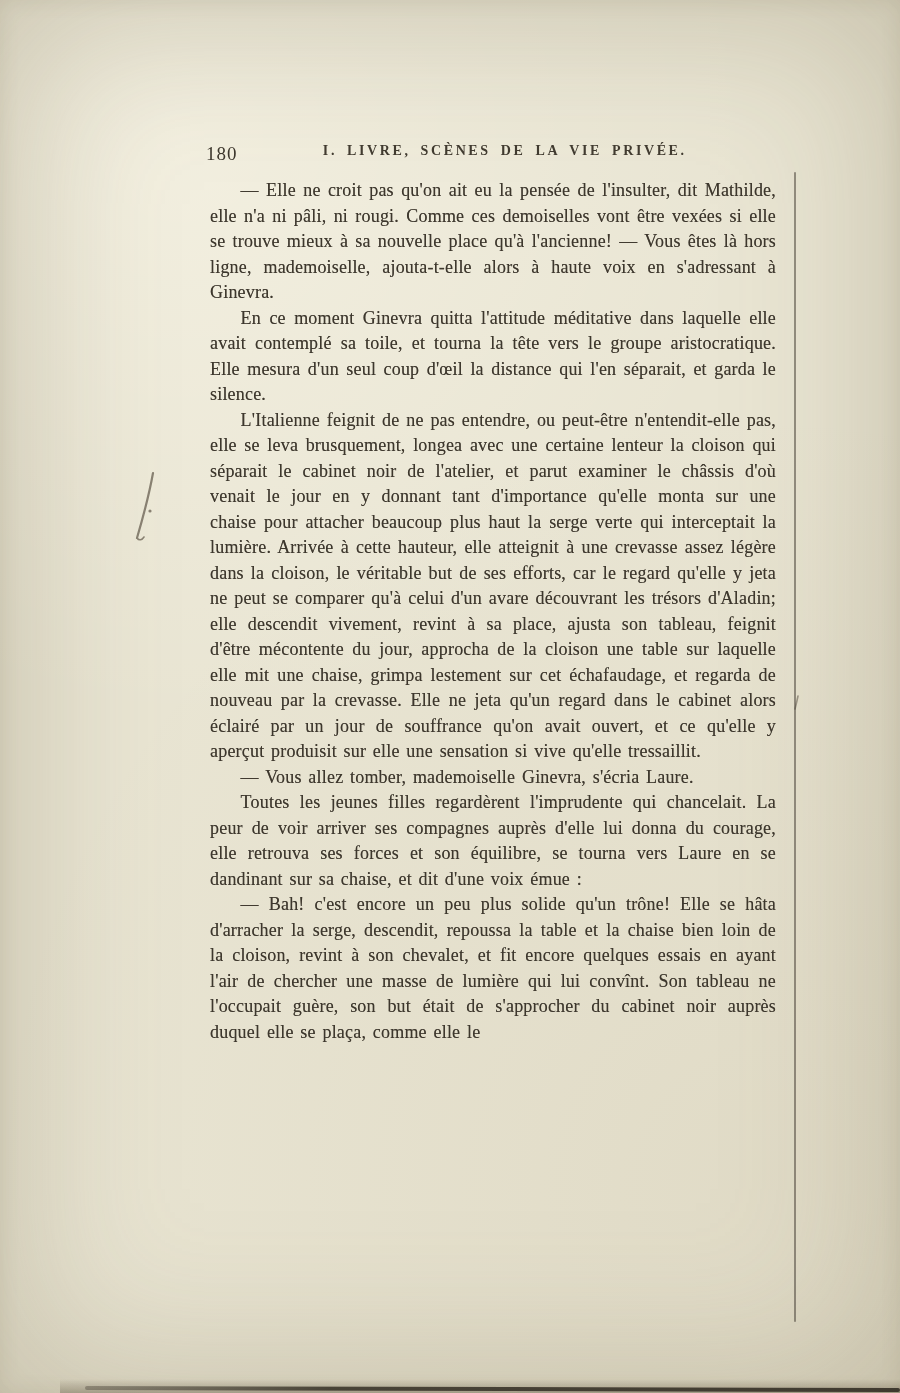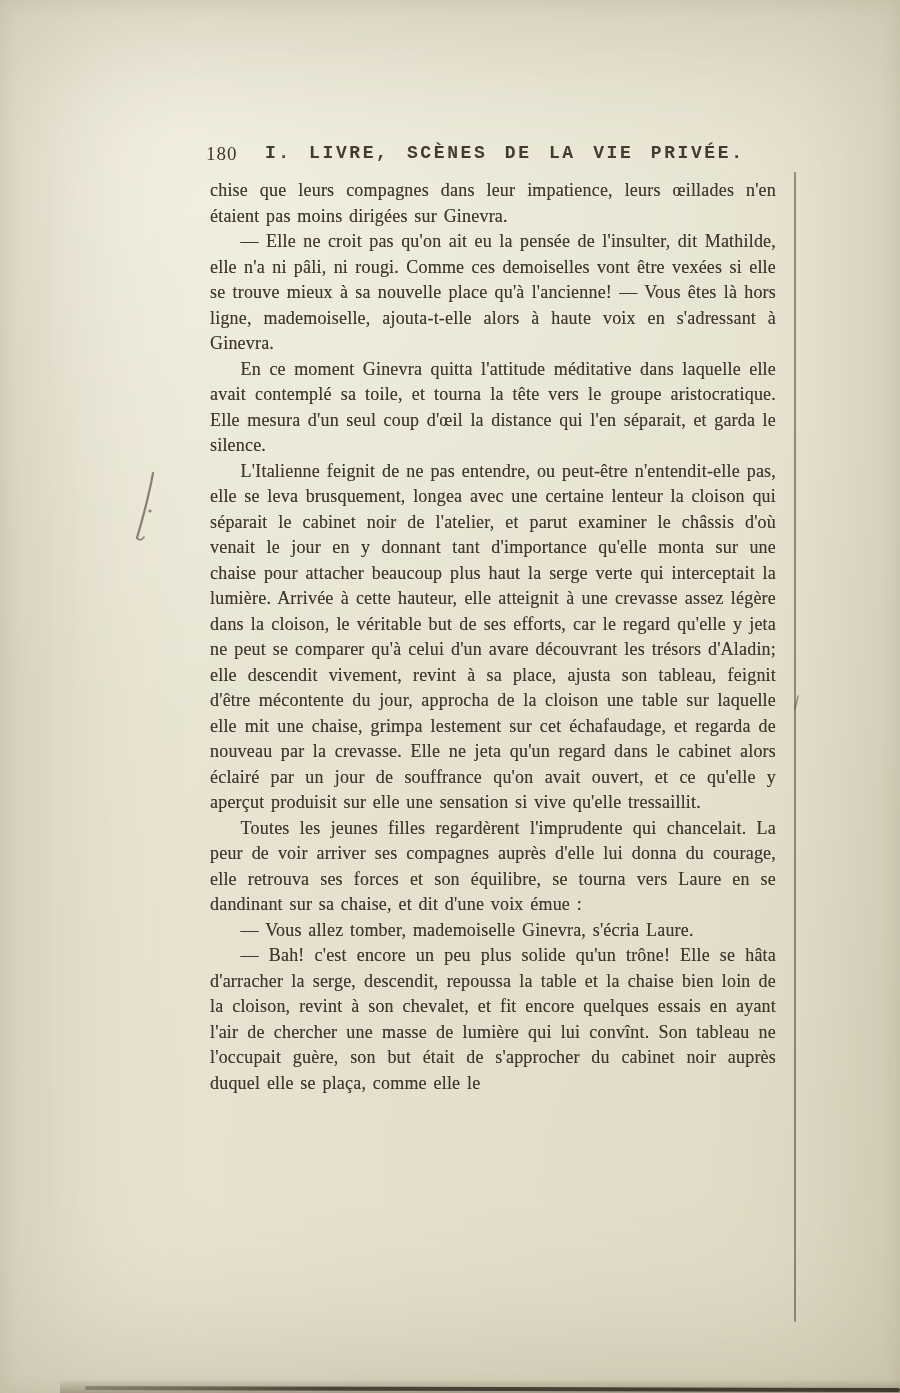--- a/index.html
+++ b/index.html
@@ -33,26 +33,25 @@
     align-items: flex-start;
   }
   .page-num {
     font-size: 19px;
     letter-spacing: 1px;
     color: #3d372d;
   }
   .header-title {
     flex: 1;
     text-align: center;
-    font-size: 18px;
+    font-size: 14px;
     font-weight: 700;
     letter-spacing: 2.6px;
     word-spacing: 4px;
     color: #413b30;
-    font-family: Liberation Mono, monospace;
   }
 
   
   .text-block {
     position: absolute;
     top: 178px;
     left: 210px;
     width: 566px;
     font-size: 18px;
     line-height: 25.5px;
@@ -121,26 +120,25 @@
 <body>
 
 <div class="scan-page">
 
   <header class="running-header">
     <span class="page-num">180</span>
     <span class="header-title">I. LIVRE, SCÈNES DE LA VIE PRIVÉE.</span>
   </header>
 
   <main class="text-block">
-    <p>chise que leurs compagnes dans leur impatience, leurs œillades n'en étaient pas moins dirigées sur Ginevra.</p>
     <p class="indent">— Elle ne croit pas qu'on ait eu la pensée de l'insulter, dit Mathilde, elle n'a ni pâli, ni rougi. Comme ces demoiselles vont être vexées si elle se trouve mieux à sa nouvelle place qu'à l'ancienne! — Vous êtes là hors ligne, mademoiselle, ajouta-t-elle alors à haute voix en s'adressant à Ginevra.</p>
     <p class="indent">En ce moment Ginevra quitta l'attitude méditative dans laquelle elle avait contemplé sa toile, et tourna la tête vers le groupe aristocratique. Elle mesura d'un seul coup d'œil la distance qui l'en séparait, et garda le silence.</p>
     <p class="indent">L'Italienne feignit de ne pas entendre, ou peut-être n'entendit-elle pas, elle se leva brusquement, longea avec une certaine lenteur la cloison qui séparait le cabinet noir de l'atelier, et parut examiner le châssis d'où venait le jour en y donnant tant d'importance qu'elle monta sur une chaise pour attacher beaucoup plus haut la serge verte qui interceptait la lumière. Arrivée à cette hauteur, elle atteignit à une crevasse assez légère dans la cloison, le véritable but de ses efforts, car le regard qu'elle y jeta ne peut se comparer qu'à celui d'un avare découvrant les trésors d'Aladin; elle descendit vivement, revint à sa place, ajusta son tableau, feignit d'être mécontente du jour, approcha de la cloison une table sur laquelle elle mit une chaise, grimpa lestement sur cet échafaudage, et regarda de nouveau par la crevasse. Elle ne jeta qu'un regard dans le cabinet alors éclairé par un jour de souffrance qu'on avait ouvert, et ce qu'elle y aperçut produisit sur elle une sensation si vive qu'elle tressaillit.</p>
+    <p class="indent">— Vous allez tomber, mademoiselle Ginevra, s'écria Laure.</p>
     <p class="indent">Toutes les jeunes filles regardèrent l'imprudente qui chancelait. La peur de voir arriver ses compagnes auprès d'elle lui donna du courage, elle retrouva ses forces et son équilibre, se tourna vers Laure en se dandinant sur sa chaise, et dit d'une voix émue :</p>
-    <p class="indent">— Vous allez tomber, mademoiselle Ginevra, s'écria Laure.</p>
     <p class="indent">— Bah! c'est encore un peu plus solide qu'un trône! Elle se hâta d'arracher la serge, descendit, repoussa la table et la chaise bien loin de la cloison, revint à son chevalet, et fit encore quelques essais en ayant l'air de chercher une masse de lumière qui lui convînt. Son tableau ne l'occupait guère, son but était de s'approcher du cabinet noir auprès duquel elle se plaça, comme elle le</p>
   </main>
 
   <svg class="margin-mark" viewBox="0 0 40 76" xmlns="http://www.w3.org/2000/svg">
     <path d="M 27 3 C 24 20, 18 44, 11 68" fill="none" stroke="#776f60" stroke-width="2.2" stroke-linecap="round"></path>
     <circle cx="24" cy="41" r="1.6" fill="#776f60"></circle>
     <path d="M 11 68 C 13 71, 16 70, 18 67" fill="none" stroke="#776f60" stroke-width="1.6" stroke-linecap="round"></path>
   </svg>
 
   <svg class="margin-tick" viewBox="0 0 12 18" xmlns="http://www.w3.org/2000/svg">

